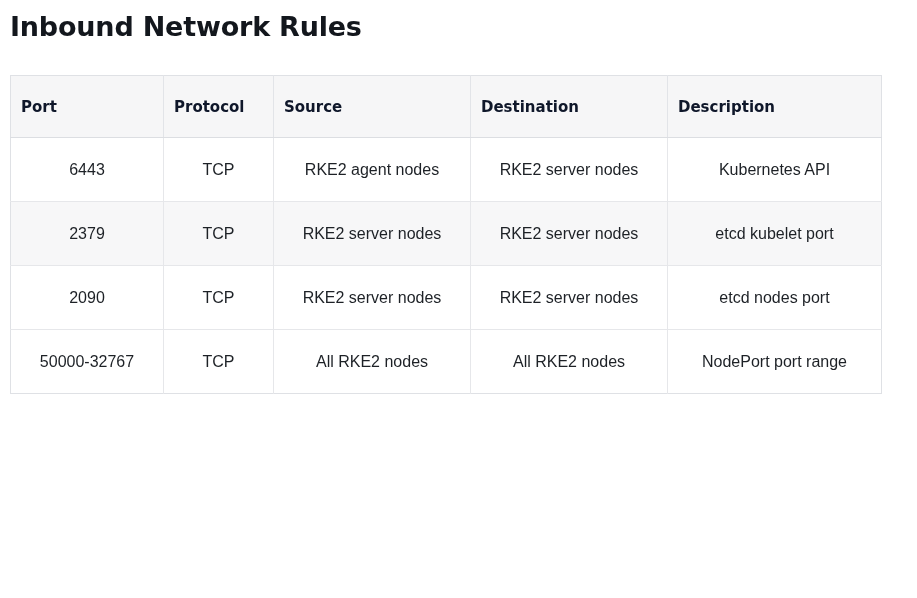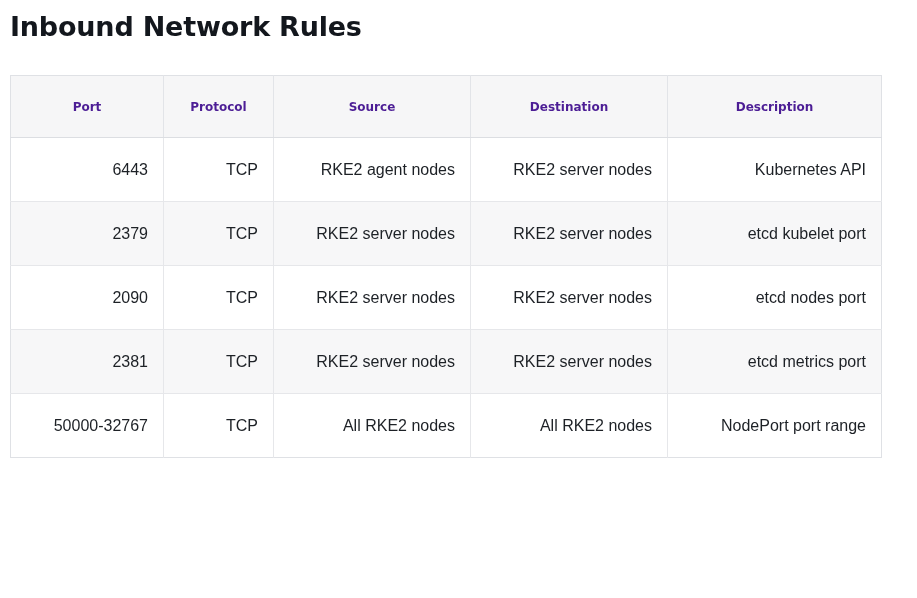--- a/index.html
+++ b/index.html
@@ -60,37 +60,37 @@
   table.rules-table thead tr {
     background: #f6f6f7;
   }
 
   table.rules-table th {
     height: 62px;
     padding: 0 10px;
     box-sizing: border-box;
     border-right: 1px solid #e2e4e8;
     border-bottom: 1px solid #dcdee2;
-    text-align: center;
+    text-align: left;
     vertical-align: middle;
     font-family: "DejaVu Sans", "Liberation Sans", sans-serif;
-    font-size: 12px;
+    font-size: 15px;
     font-weight: 700;
-    color: #4c1d95;
+    color: #0f172a;
     white-space: nowrap;
   }
   table.rules-table th:last-child { border-right: none; }
 
   table.rules-table td {
     height: 64px;
     padding: 0 15px;
     box-sizing: border-box;
     border-right: 1px solid #e6e7ea;
     border-bottom: 1px solid #e6e7ea;
-    text-align: right;
+    text-align: center;
     vertical-align: middle;
     font-family: "Liberation Sans", "DejaVu Sans", sans-serif;
     font-size: 16px;
     font-weight: 400;
     color: #1d2126;
     white-space: nowrap;
   }
   table.rules-table td:last-child { border-right: none; }
   table.rules-table tbody tr:last-child td { border-bottom: none; }
 
@@ -137,27 +137,20 @@
             <td>RKE2 server nodes</td>
             <td>etcd kubelet port</td>
           </tr>
           <tr class="row-odd">
             <td>2090</td>
             <td>TCP</td>
             <td>RKE2 server nodes</td>
             <td>RKE2 server nodes</td>
             <td>etcd nodes port</td>
           </tr>
-          <tr class="row-even">
-            <td>2381</td>
-            <td>TCP</td>
-            <td>RKE2 server nodes</td>
-            <td>RKE2 server nodes</td>
-            <td>etcd metrics port</td>
-          </tr>
           <tr class="row-odd">
             <td>50000-32767</td>
             <td>TCP</td>
             <td>All RKE2 nodes</td>
             <td>All RKE2 nodes</td>
             <td>NodePort port range</td>
           </tr>
         </tbody>
     </table>
   </div>

